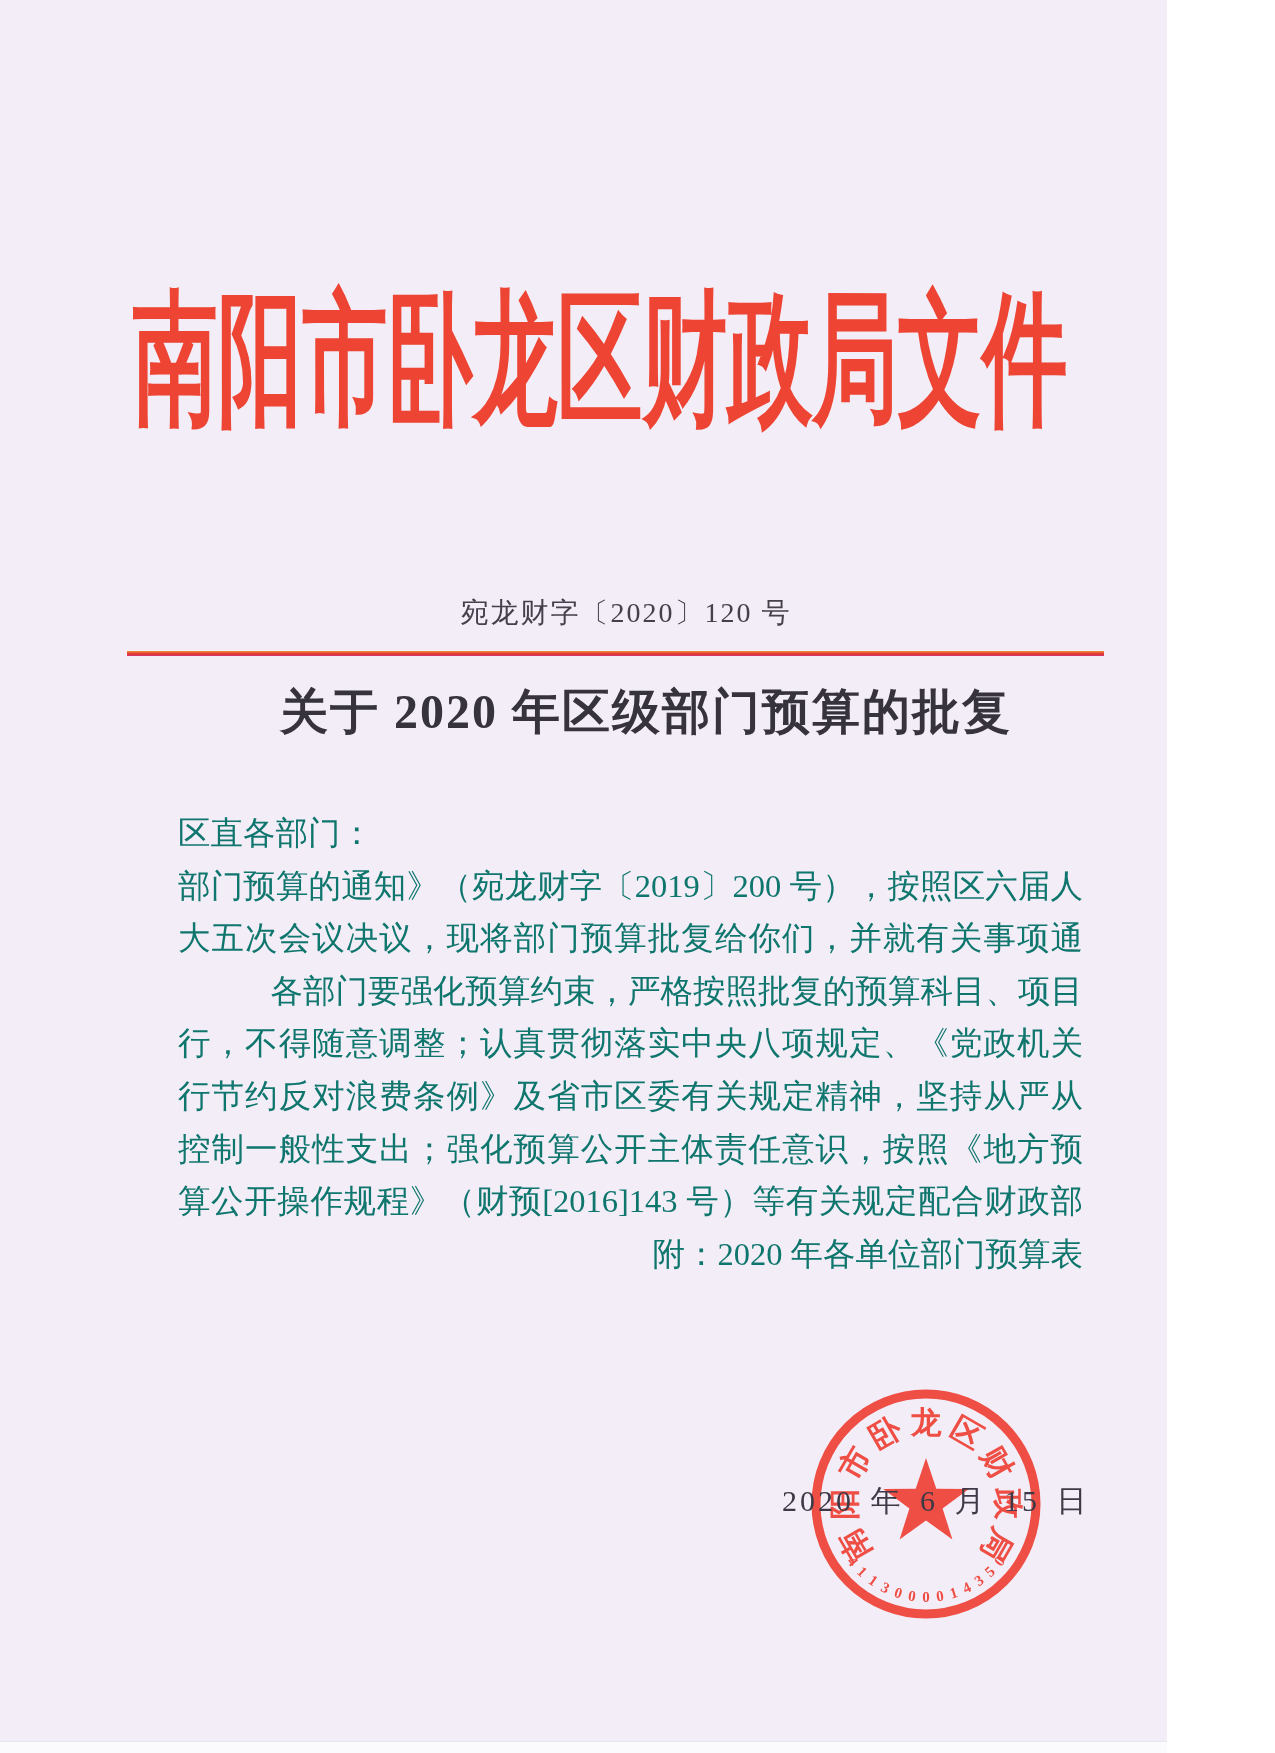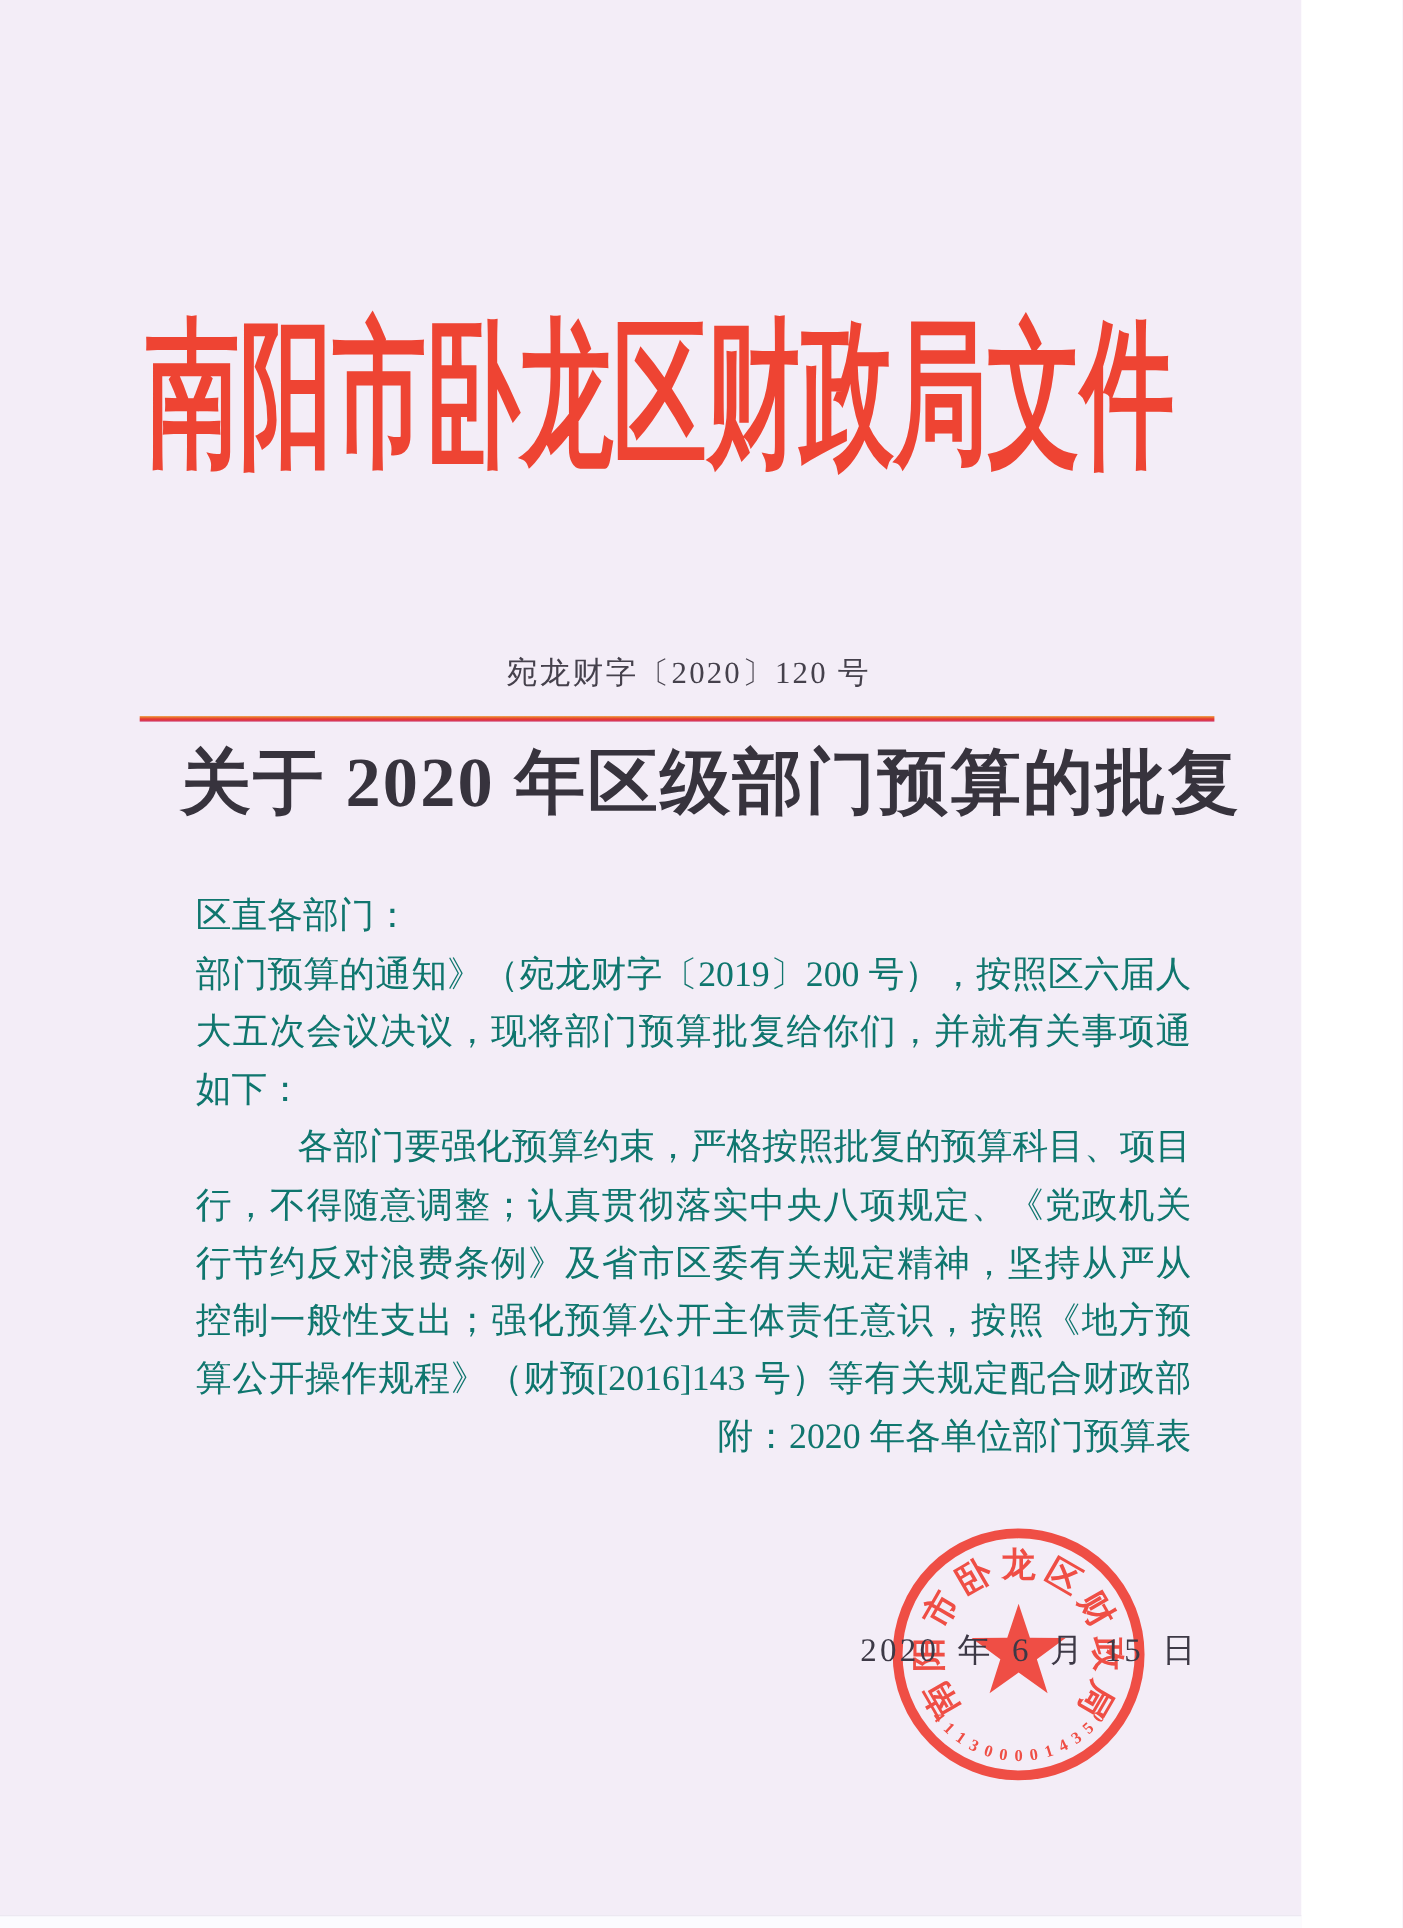--- a/index.html
+++ b/index.html
@@ -2,21 +2,20 @@
 <html><head>
 <meta charset="utf-8">
 <style>
   html,body{margin:0;padding:0;}
   #page{
     position:relative;
     width:1167px;height:1753px;
     background:#f3edf7;
     overflow:hidden;
     font-family:"Liberation Serif","DejaVu Serif",serif;
-    padding-left:16px;
   }
   
   #edge-right{position:absolute;left:1238px;top:0;width:37px;height:1753px;background:#fbfbfe;border-left:1px solid #eae6f0;}
   #edge-bottom{position:absolute;left:0;top:1741px;width:1275px;height:12px;background:#fbfbfe;border-top:1px solid #eae6f0;}
 
   
   #org-title{
     position:absolute;left:600px;top:288px;
     transform:translateX(-50%) scaleX(0.586);
     white-space:nowrap;
@@ -39,21 +38,21 @@
   #red-rule{
     position:absolute;left:127px;top:651px;
     width:977px;height:5px;
     background:linear-gradient(to bottom,#eb9a3c 0%,#e6362e 55%,#cf3a6e 100%);
   }
   
   #doc-title{
     position:absolute;left:646px;top:686px;
     transform:translateX(-50%);
     white-space:nowrap;
-    font-size:64px;line-height:52px;
+    font-size:48px;line-height:52px;
     font-weight:bold;
     color:#37333d;
     letter-spacing:2px;
   }
   
   #body-block{
     position:absolute;left:178px;top:807px;
     width:905px;
     color:#0f766e;
     font-size:32.5px;
@@ -96,21 +95,20 @@
   <div id="doc-number">宛龙财字〔2020〕120 号</div>
 
   <div id="red-rule"></div>
 
   <div id="doc-title">关于 2020 年区级部门预算的批复</div>
 
   <div id="body-block">
       <div class="body-line">区直各部门：</div>
       <div class="body-line j">部门预算的通知》（宛龙财字〔2019〕200 号），按照区六届人</div>
       <div class="body-line j">大五次会议决议，现将部门预算批复给你们，并就有关事项通知</div>
-      <div class="body-line">如下：</div>
       <div class="body-line j ind">各部门要强化预算约束，严格按照批复的预算科目、项目执</div>
       <div class="body-line j">行，不得随意调整；认真贯彻落实中央八项规定、《党政机关厉</div>
       <div class="body-line j">行节约反对浪费条例》及省市区委有关规定精神，坚持从严从紧</div>
       <div class="body-line j">控制一般性支出；强化预算公开主体责任意识，按照《地方预决</div>
       <div class="body-line j">算公开操作规程》（财预[2016]143 号）等有关规定配合财政部</div>
       <div class="body-line ind">附：2020 年各单位部门预算表</div>
     </div>
 
   <div id="doc-date">2020 年 6 月 15 日</div>
 

